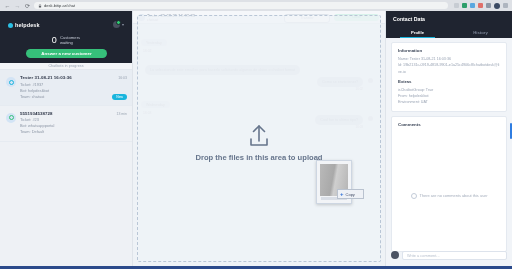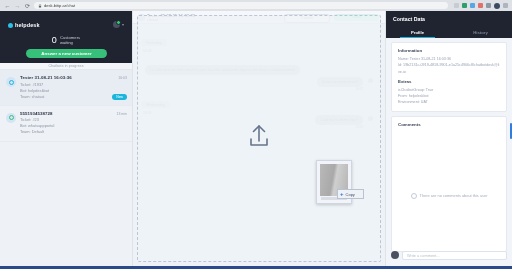--- a/index.html
+++ b/index.html
@@ -219,20 +219,21 @@
     <div class="stamp" style="right:22px;top:114px">16:03</div>
   </div>
 
   <div class="dropzone">
     <div class="drop-inner">
       <svg class="up-ico" viewBox="0 0 28 24">
         <path d="M14 2 V17" stroke="#66758c" stroke-width="1.6" fill="none" stroke-linecap="round"></path>
         <path d="M8.5 7.5 L14 2 L19.5 7.5" stroke="#66758c" stroke-width="1.6" fill="none" stroke-linecap="round" stroke-linejoin="round"></path>
         <path d="M6 15 V21 H22 V15" stroke="#66758c" stroke-width="1.6" fill="none" stroke-linecap="round" stroke-linejoin="round"></path>
       </svg>
+      <div class="drop-txt">Drop the files in this area to upload</div>
     </div>
   </div>
 
   <div class="ghost-file">
     <div class="ghost-thumb"></div>
     <div class="ghost-cap"></div>
   </div>
   <div class="copy-badge">
     <span class="plus">+</span>
     <span class="lbl">Copy</span>

